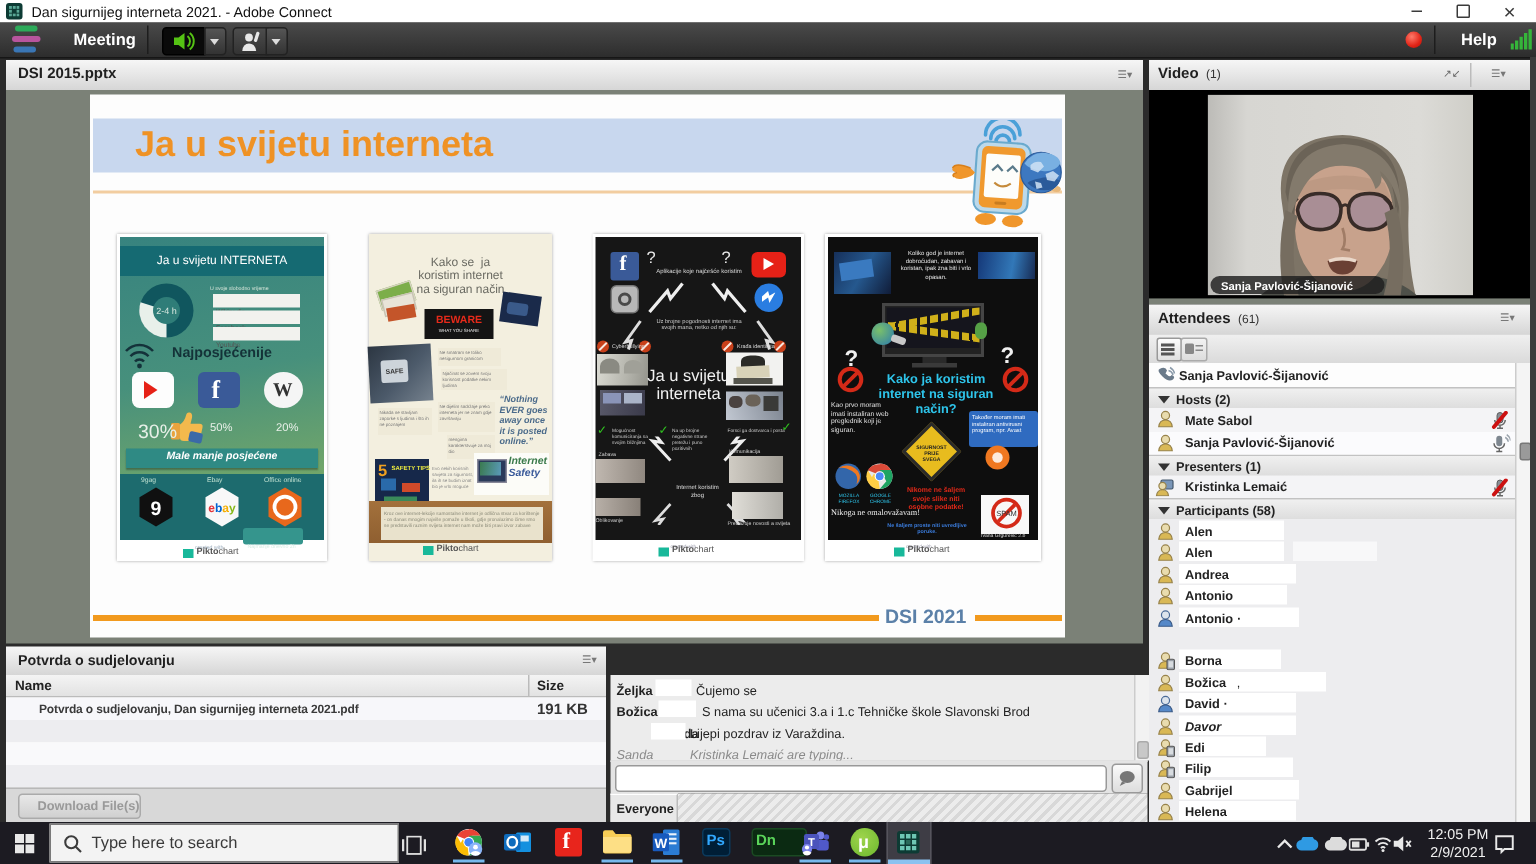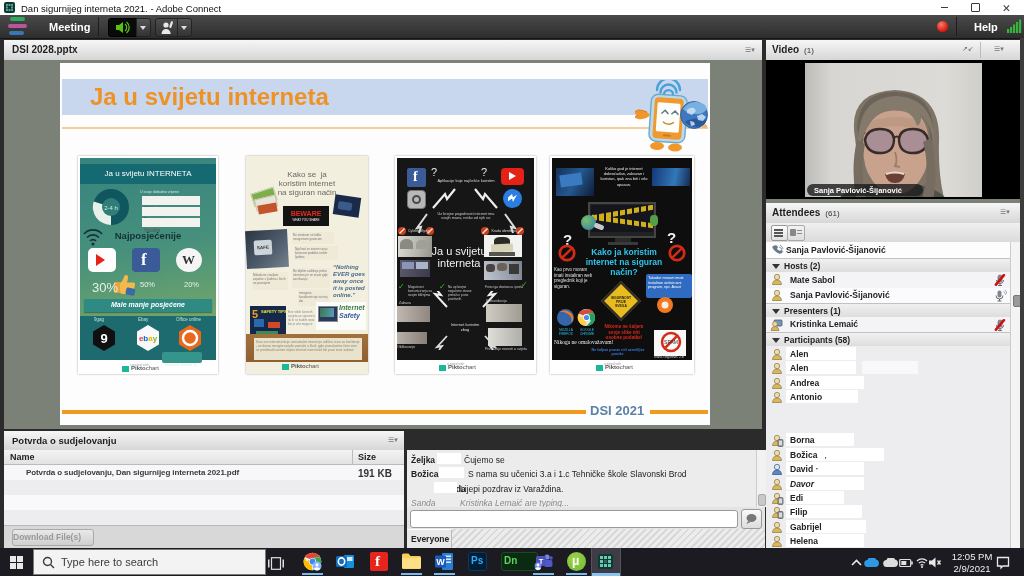--- a/index.html
+++ b/index.html
@@ -66,21 +66,21 @@
 <div class="abs" style="left:974px;top:20.5px;font-size:11px;font-weight:bold;color:#fff;">Help</div>
 <svg class="abs" style="left:1007px;top:19px;" width="15" height="15" viewBox="0 0 15 15">
  <rect x="0" y="10" width="2.2" height="4" fill="#35b53a"></rect>
  <rect x="3" y="8" width="2.2" height="6" fill="#35b53a"></rect>
  <rect x="6" y="5.5" width="2.2" height="8.5" fill="#35b53a"></rect>
  <rect x="9" y="3" width="2.2" height="11" fill="#35b53a"></rect>
  <rect x="12" y="0.5" width="2.2" height="13.5" fill="#35b53a"></rect>
 </svg>
 
 <div class="abs podhead" style="left:4px;top:40px;width:758px;height:20px;">
- <div class="abs podtitle" style="left:8px;top:4px;font-size:10px;">DSI 2028.pptx</div>
+ <div class="abs podtitle" style="left:8px;top:4px;font-size:10px;">DSI 2015.pptx</div>
  <div class="abs menuglyph" style="left:741px;top:6px;">☰▾</div>
 </div>
 <div class="abs" style="left:4px;top:60px;width:758px;height:369px;background:#7b8177;"></div>
 
 <div class="abs" style="left:60px;top:63px;width:650px;height:362px;background:#fdfdfd;" id="slide">
 
  <div class="abs" style="left:2px;top:16px;width:646px;height:36px;background:#c8d7ee;"></div>
  <div class="abs" style="left:30px;top:20px;font-size:24px;font-weight:bold;color:#ef9225;">Ja u svijetu interneta</div>
  <div class="abs" style="left:2px;top:64px;width:646px;height:1.5px;background:#f2cda0;"></div>
 
@@ -391,21 +391,21 @@
  <div class="abs" style="left:354px;top:2px;font-size:9px;font-weight:bold;color:#222;">Size</div>
 </div>
 <div class="abs" style="left:4px;top:465px;width:400px;height:15px;background:#f7f7fa;">
  <div class="abs" style="left:22px;top:3px;font-size:8px;font-weight:bold;color:#3a3a3a;letter-spacing:-0.1px;">Potvrda o sudjelovanju, Dan sigurnijeg interneta 2021.pdf</div>
  <div class="abs" style="left:354px;top:3px;font-size:10px;font-weight:bold;color:#333;">191 KB</div>
 </div>
 <div class="abs" style="left:4px;top:480px;width:400px;height:15px;background:#ededf0;"></div>
 <div class="abs" style="left:4px;top:495px;width:400px;height:15px;background:#f9f9fb;"></div>
 <div class="abs" style="left:4px;top:510px;width:400px;height:15px;background:#ededf0;"></div>
 <div class="abs" style="left:4px;top:525px;width:400px;height:23px;background:#d8d8d8;border-top:1px solid #b8b8b8;"></div>
-<div class="abs" style="left:12px;top:529px;width:80px;height:15px;background:linear-gradient(#e8e8e8,#d0d0d0);border:1px solid #aaa;border-radius:3px;text-align:left;font-size:8.5px;font-weight:bold;color:#999;line-height:15px;">Download File(s)</div>
+<div class="abs" style="left:12px;top:529px;width:80px;height:15px;background:linear-gradient(#e8e8e8,#d0d0d0);border:1px solid #aaa;border-radius:3px;text-align:right;font-size:8.5px;font-weight:bold;color:#999;line-height:15px;">Download File(s)</div>
 
 <div class="abs" style="left:407px;top:450px;width:358px;height:57px;background:#ececec;border-bottom:1px solid #ccc;"></div>
 <div class="abs" style="left:756px;top:450px;width:9px;height:57px;background:#f2f2f2;border-left:1px solid #ccc;">
  <div class="abs" style="left:1px;top:44px;width:6px;height:10px;background:#c8c8c8;border:1px solid #aaa;border-radius:2px;"></div>
 </div>
 <div class="abs" style="left:411px;top:455px;font-size:8.5px;color:#222;"><b>Željka</b></div>
 <div class="abs" style="left:437px;top:453px;width:24px;height:11px;background:#fff;"></div>
 <div class="abs" style="left:464px;top:455px;font-size:8.5px;color:#222;">Čujemo se</div>
 <div class="abs" style="left:411px;top:469px;font-size:8.5px;color:#222;"><b>Božica</b></div>
 <div class="abs" style="left:439px;top:467px;width:25px;height:11px;background:#fff;"></div>
@@ -600,20 +600,27 @@
       </svg>
       <div class="abs" style="left:24px;top:2px;font-size:8.5px;font-weight:bold;color:#222;">Andrea</div>
     </div>
 <div class="abs" style="left:766px;top:390px;width:244px;height:14px;">
       <div class="abs" style="left:20px;top:0;width:72px;height:13px;background:#fff;"></div>
       <svg class="abs" style="left:5px;top:1px" width="13" height="13" viewBox="0 0 13 13">
         <use href="#pg"></use>
       </svg>
       <div class="abs" style="left:24px;top:2px;font-size:8.5px;font-weight:bold;color:#222;">Antonio</div>
     </div>
+<div class="abs" style="left:766px;top:405px;width:244px;height:14px;">
+      <div class="abs" style="left:20px;top:0;width:80px;height:13px;background:#fff;"></div>
+      <svg class="abs" style="left:5px;top:1px" width="13" height="13" viewBox="0 0 13 13">
+        <use href="#pb"></use>
+      </svg>
+      <div class="abs" style="left:24px;top:2px;font-size:8.5px;font-weight:bold;color:#222;">Antonio ·</div>
+    </div>
 <div class="abs" style="left:766px;top:433px;width:244px;height:14px;">
       <div class="abs" style="left:20px;top:0;width:68px;height:13px;background:#fff;"></div>
       <svg class="abs" style="left:5px;top:1px" width="13" height="13" viewBox="0 0 13 13">
         <use href="#ph"></use>
       </svg>
       <div class="abs" style="left:24px;top:2px;font-size:8.5px;font-weight:bold;color:#222;">Borna</div>
     </div>
 <div class="abs" style="left:766px;top:448px;width:244px;height:14px;">
       <div class="abs" style="left:20px;top:0;width:98px;height:13px;background:#fff;"></div>
       <svg class="abs" style="left:5px;top:1px" width="13" height="13" viewBox="0 0 13 13">

